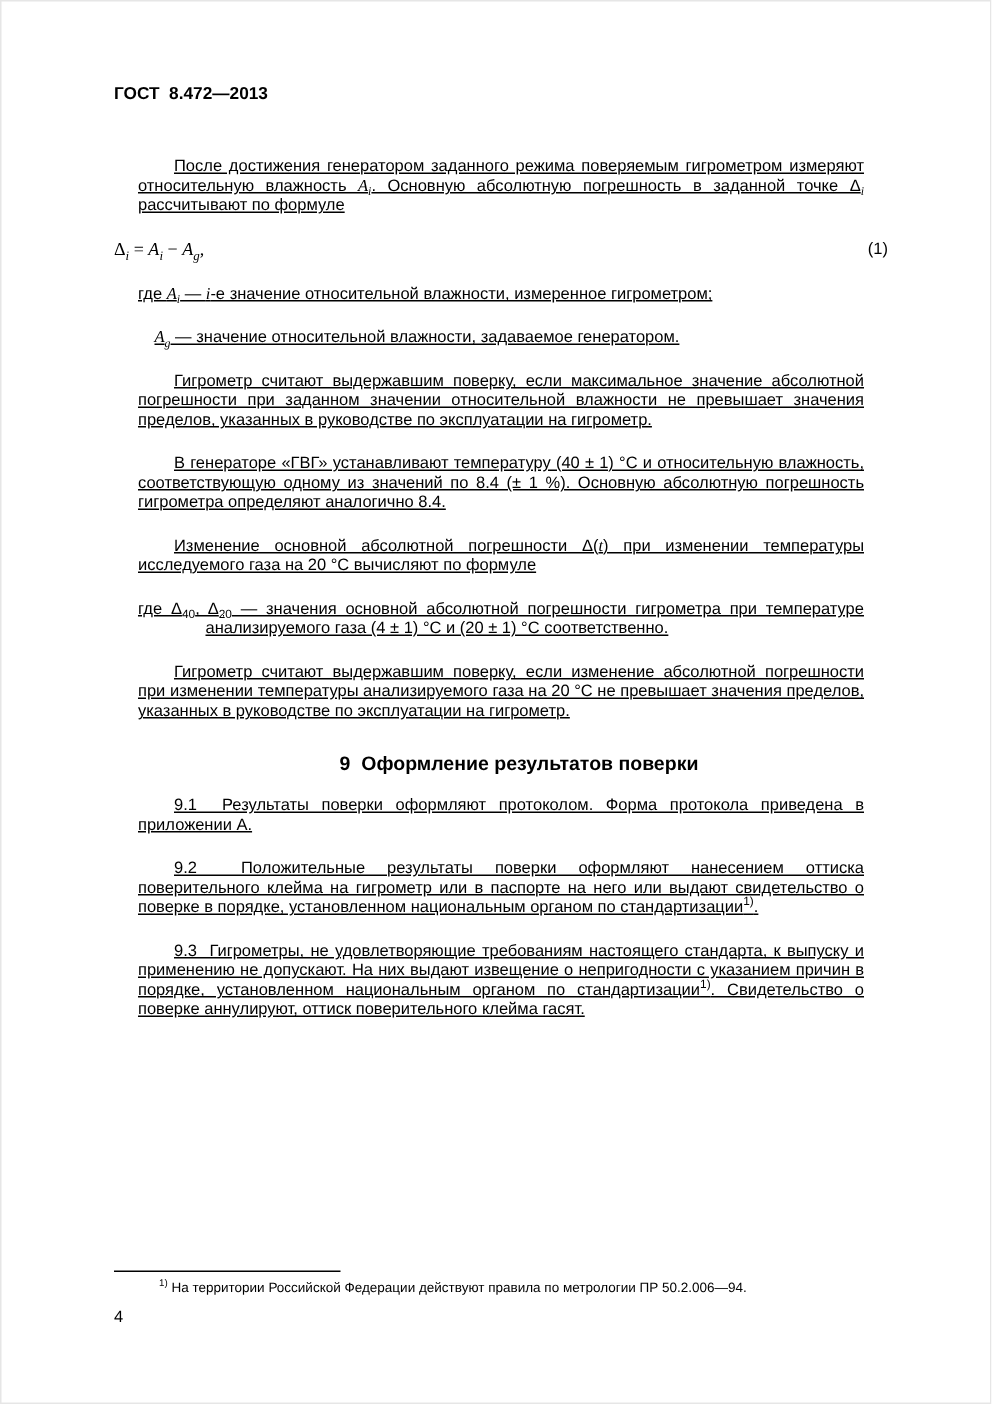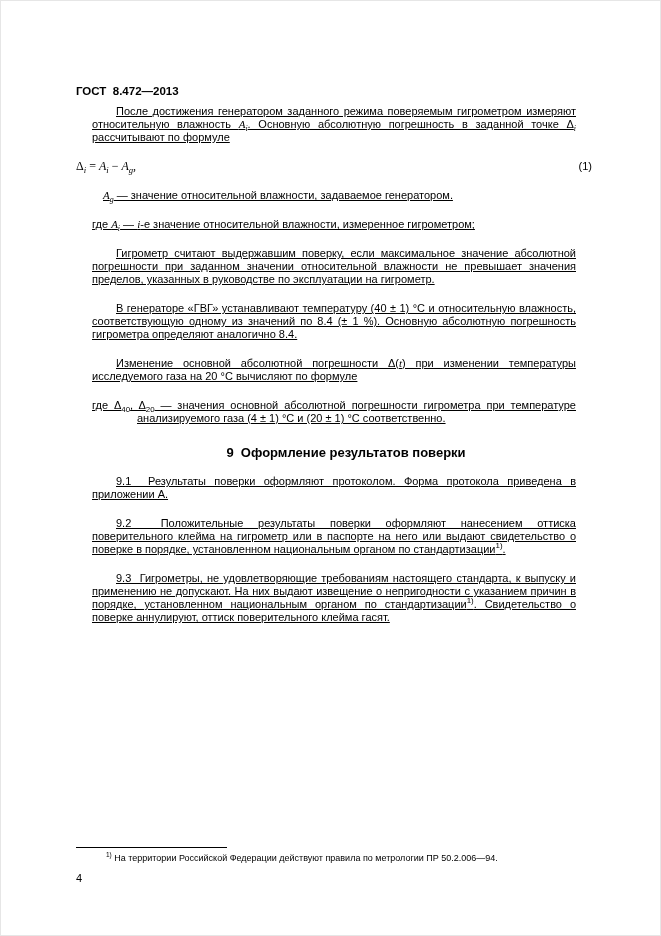--- a/index.html
+++ b/index.html
@@ -16,21 +16,20 @@
     overflow: hidden;
     border: 1px solid #e6e6e6;
   }
   .doc-header {
     position: absolute;
     left: 75px;
     top: 56px;
     font-weight: bold;
     font-size: 11.5px;
     white-space: pre;
-    margin-top: 28px;
   }
   .content {
     position: absolute;
     left: 75px;
     top: 88px;
     width: 516px;
     text-align: justify;
   }
   .content p { margin: 16px; text-decoration: underline; }
   .indent { text-indent: 24px; }
@@ -64,34 +63,35 @@
 
   <div class="content">
 
     <p class="indent"><span>После достижения генератором заданного режима поверяемым гигрометром измеряют относительную влажность </span><span class="it">A</span><sub class="it">i</sub><span>. Основную абсолютную погрешность в заданной точке Δ</span><sub class="it">i</sub><span> рассчитывают по формуле</span></p>
 
     <div class="formula-row">
       <span class="formula-expr"><span>Δ</span><sub class="it">i</sub><span> = </span><span class="it">A</span><sub class="it">i</sub><span> − </span><span class="it">A</span><sub class="it">g</sub><span>,</span></span>
       <span class="formula-num">(1)</span>
     </div>
 
+    <p class="where"><span>где </span><span class="it">A</span><sub class="it">i</sub><span> — </span><span class="it">i</span><span>-е значение относительной влажности, измеренное гигрометром;</span></p>
+
     <p class="where where-cont"><span class="it">A</span><sub class="it">g</sub><span> — значение относительной влажности, задаваемое генератором.</span></p>
-
-    <p class="where"><span>где </span><span class="it">A</span><sub class="it">i</sub><span> — </span><span class="it">i</span><span>-е значение относительной влажности, измеренное гигрометром;</span></p>
 
     <p class="indent">Гигрометр считают выдержавшим поверку, если максимальное значение абсолютной погрешности при заданном значении относительной влажности не превышает значения пределов, указанных в руководстве по эксплуатации на гигрометр.</p>
 
 
     <p class="indent">В генераторе «ГВГ» устанавливают температуру (40 ± 1) °С и относительную влажность, соответствующую одному из значений по 8.4 (± 1 %). Основную абсолютную погрешность гигрометра определяют аналогично 8.4.</p>
 
     <p class="indent"><span>Изменение основной абсолютной погрешности Δ(</span><span class="it">t</span><span>) при изменении температуры исследуемого газа на 20 °С вычисляют по формуле</span></p>
 
 
     <p class="where-hang"><span>где Δ</span><sub>40</sub><span>, Δ</span><sub>20</sub><span> — значения основной абсолютной погрешности гигрометра при температуре анализируемого газа (4 ± 1) °С и (20 ± 1) °С соответственно.</span></p>
 
+    <p class="indent">Гигрометр считают выдержавшим поверку, если изменение абсолютной погрешности при изменении температуры анализируемого газа на 20 °С не превышает значения пределов, указанных в руководстве по эксплуатации на гигрометр.</p>
 
     <h2 class="chapter">9&nbsp;&nbsp;Оформление результатов поверки</h2>
 
     <p class="indent">9.1&nbsp;&nbsp;Результаты поверки оформляют протоколом. Форма протокола приведена в приложении А.</p>
 
     <p class="indent"><span>9.2&nbsp;&nbsp;Положительные результаты поверки оформляют нанесением оттиска поверительного клейма на гигрометр или в паспорте на него или выдают свидетельство о поверке в порядке, установленном национальным органом по стандартизации</span><sup>1)</sup><span>.</span></p>
 
     <p class="indent"><span>9.3&nbsp;&nbsp;Гигрометры, не удовлетворяющие требованиям настоящего стандарта, к выпуску и применению не допускают. На них выдают извещение о непригодности с указанием причин в порядке, установленном национальным органом по стандартизации</span><sup>1)</sup><span>. Свидетельство о поверке аннулируют, оттиск поверительного клейма гасят.</span></p>
 
   </div>

